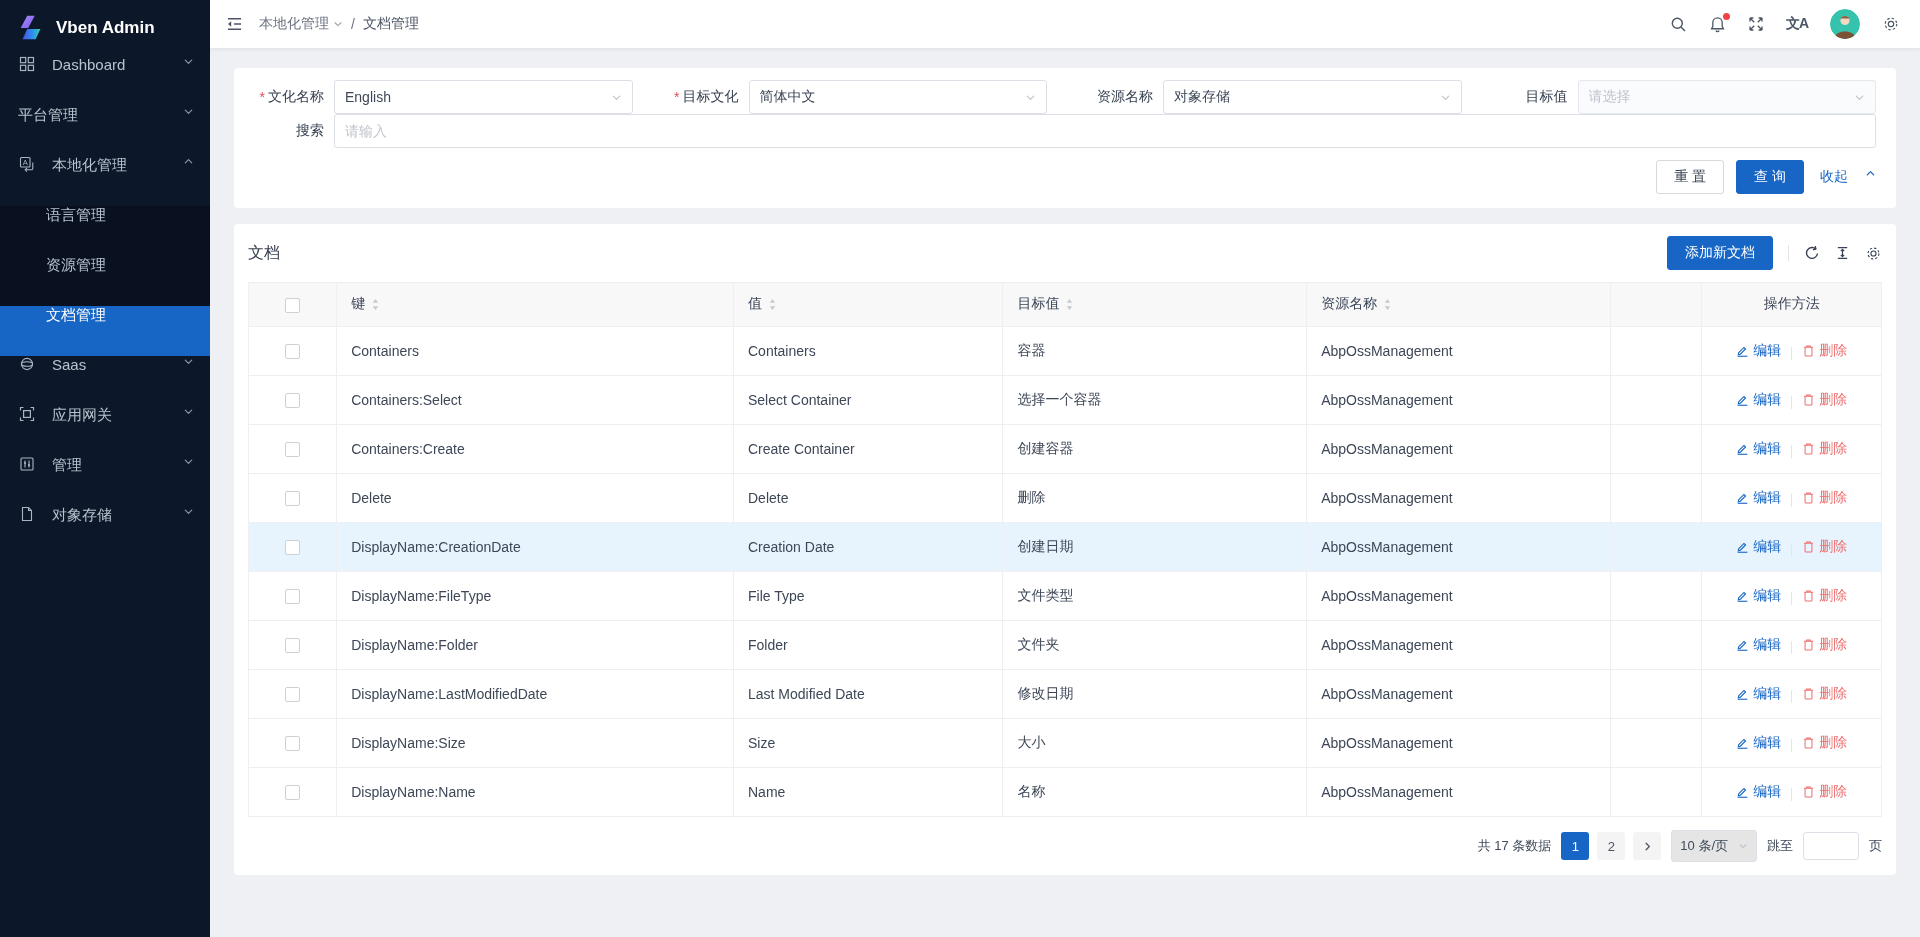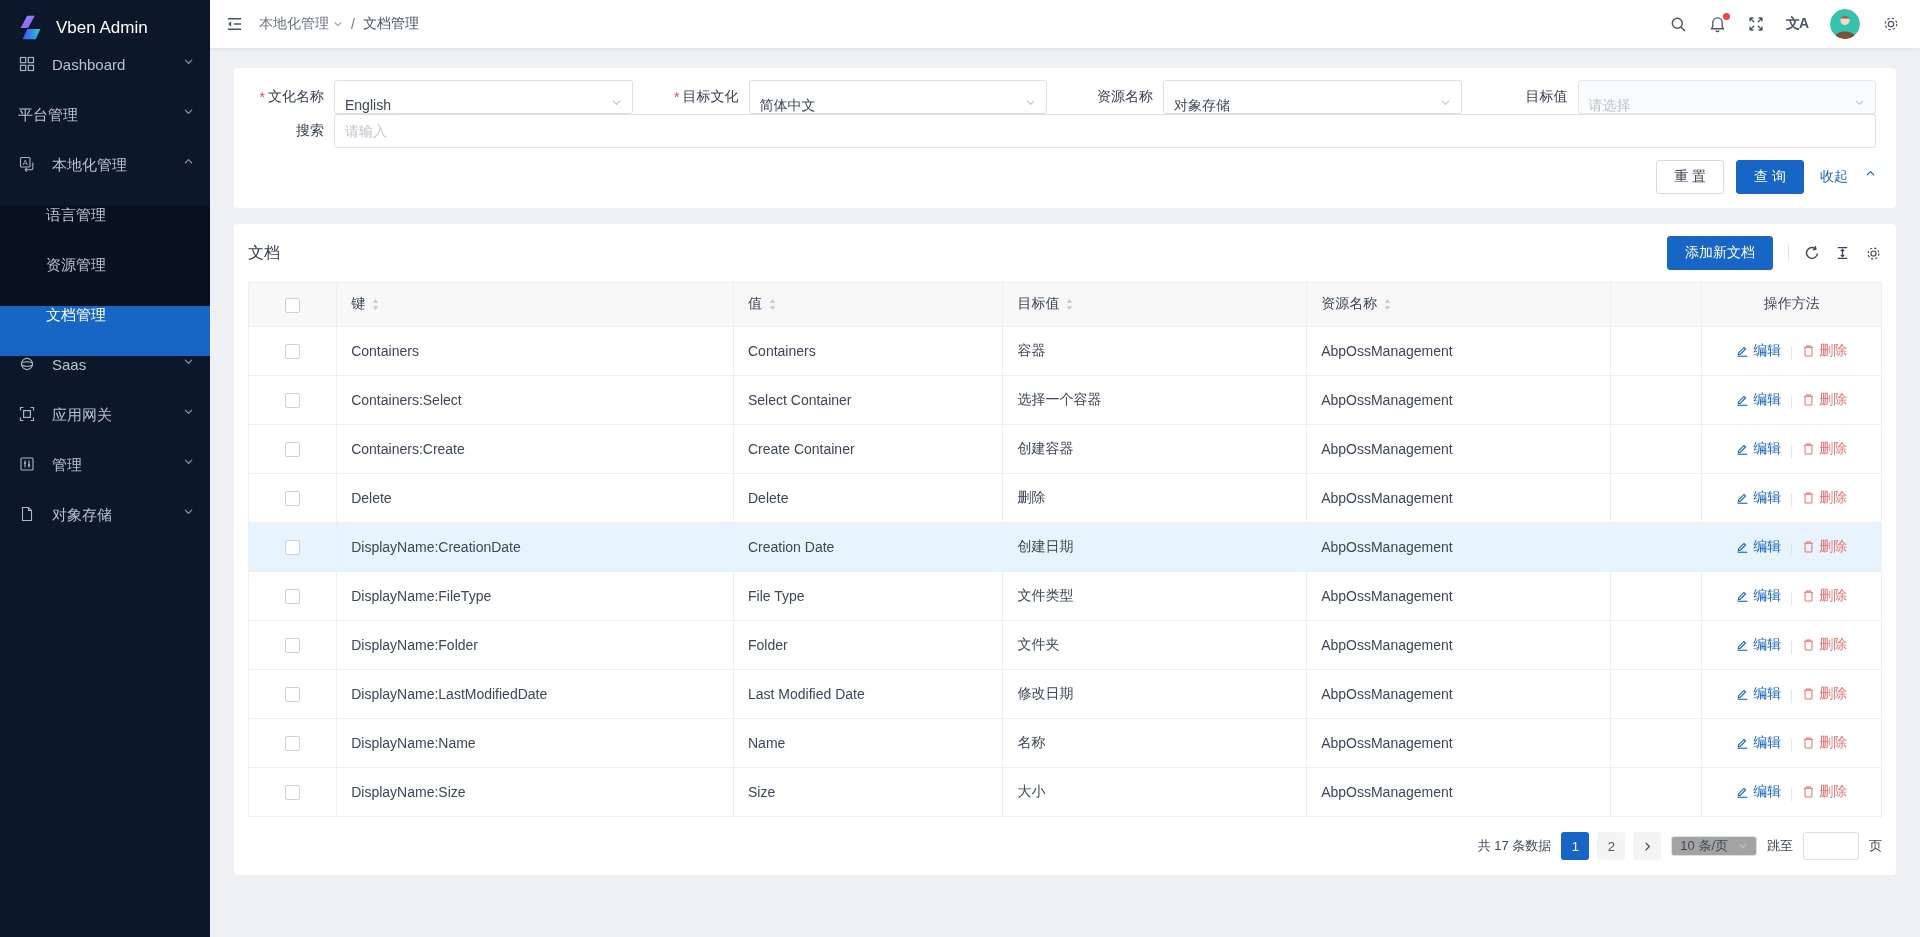--- a/index.html
+++ b/index.html
@@ -5,21 +5,21 @@
   :root{ --primary:#1765c5; --danger:#ed6f6f; }
   *{box-sizing:border-box}
   html,body{margin:0;padding:0}
   body{width:1920px;height:937px;overflow:hidden;background:#eef0f4;color:#3d4757;
        font-family:"Liberation Sans","DejaVu Sans",sans-serif;font-size:14px}
   .app{display:flex;width:100%;height:100%}
 
   
   .sidebar{width:210px;flex-shrink:0;background:#0c1829;display:flex;flex-direction:column}
   .logo{height:56px;display:flex;align-items:center;gap:10px;padding-left:16px;color:#fff;
-        font-size:17px;font-weight:normal;cursor:pointer}
+        font-size:17px;font-weight:bold;cursor:pointer}
   .menu{display:flex;flex-direction:column}
   .menu-item{height:50px;display:flex;align-items:flex-start;gap:16px;padding:0 16px 0 18px;
              color:#b9c2ce;font-size:15px;cursor:pointer;white-space:nowrap}
   .menu-item .mi-icon{display:flex;color:#a9b4c3;width:18px;justify-content:center}
   .menu-item .mi-chev{margin-left:auto;color:#8b97a6;display:flex}
   .submenu{background:#091120}
   .menu-item.sub{padding-left:46px}
   .menu-item.active{background:var(--primary);color:#fff}
 
   
@@ -40,21 +40,21 @@
   
   .content{flex:1;padding:20px 24px 0;overflow:hidden}
   .card{background:#fff;border-radius:4px}
   .filter-card{padding:12px 20px 14px}
   .filter-row{display:grid;grid-template-columns:repeat(4,1fr);column-gap:36px}
   .field{display:flex;align-items:center;gap:10px;min-width:0}
   .flabel{display:flex;justify-content:flex-end;align-items:center;gap:3px;min-width:70px;
           color:#374151;white-space:nowrap}
   .star{color:#e34d59}
   .select{flex:1;height:34px;border:1px solid #dcdfe6;border-radius:3px;background:#fff;
-          display:flex;align-items:flex-start;justify-content:space-between;padding:16px 10px;cursor:pointer;min-width:0}
+          display:flex;align-items:center;justify-content:space-between;padding:16px 10px;cursor:pointer;min-width:0}
   .select.disabled{background:#fafbfd;border-color:#e4e7ed}
   .sel-text{overflow:hidden;text-overflow:ellipsis;white-space:nowrap}
   .sel-text.ph{color:#c0c4cc}
   .sel-chev{color:#c0c4cc;display:flex;flex-shrink:0}
   .search-row{display:flex;align-items:center;gap:10px;}
   .search-input{flex:1;height:34px;border:1px solid #dcdfe6;border-radius:3px;padding:0 10px;
                 font:inherit;color:#374151;outline:none}
   .search-input::placeholder{color:#c0c4cc}
   .actions-row{display:flex;justify-content:flex-end;align-items:center;gap:12px;margin-top:12px}
   .btn{height:34px;padding:0 17px;border-radius:3px;border:1px solid #d9d9d9;background:#fff;
@@ -87,21 +87,21 @@
   .act-sep{display:inline-block;width:1px;height:13px;background:#e3e5e8;margin:0 10px;vertical-align:middle}
   .ai{display:flex}
 
   
   .pagination{height:58px;display:flex;align-items:center;justify-content:flex-end;gap:10px;
               color:#3f4a5a;font-size:13px}
   .pages{display:flex;align-items:center;gap:8px}
   .page-btn{min-width:28px;height:28px;border:none;border-radius:3px;background:#f4f4f5;color:#4b5563;
             font:inherit;display:flex;align-items:center;justify-content:center;cursor:pointer}
   .page-btn.active{background:var(--primary);color:#fff}
-  .size-select{height:20px;border:1px solid #dcdfe6;border-radius:3px;background:#a3a3a3;
+  .size-select{height:32px;border:1px solid #dcdfe6;border-radius:3px;background:#e5e5e5;
                display:flex;align-items:center;gap:10px;padding:0 8px;cursor:pointer}
   .jump-input{width:56px;height:28px;border:1px solid #dcdfe6;border-radius:3px;font:inherit;
               padding:0 6px;outline:none}
 </style>
 </head>
 <body>
 
 <div class="app">
 
   <aside class="sidebar">
@@ -573,41 +573,41 @@
                         <path d="M1.8 13.2h10.4"></path>
                       </svg>
                     </span>编辑</a><span class="act-sep"></span><a class="act del"><span class="ai">
                       <svg width="13" height="13" viewBox="0 0 14 14" fill="none" stroke="currentColor" stroke-width="1.1">
                         <path d="M2.2 3.5h9.6M5 3.5V2.1h4v1.4M3.3 3.5h7.4V12a1 1 0 0 1-1 1H4.3a1 1 0 0 1-1-1z"></path>
                       </svg>
                     </span>删除</a></td>
               </tr>
               <tr class="">
                 <td class="col-check"><span class="checkbox"></span></td>
+                <td>DisplayName:Size</td>
+                <td>Size</td>
+                <td>大小</td>
+                <td>AbpOssManagement</td>
+                <td></td>
+                <td class="col-actions"><a class="act edit"><span class="ai">
+                      <svg width="13" height="13" viewBox="0 0 14 14" fill="none" stroke="currentColor" stroke-width="1.2">
+                        <path d="m3 9.3 5.6-5.6 1.7 1.7L4.7 11l-2.2.5z"></path>
+                        <path d="M1.8 13.2h10.4"></path>
+                      </svg>
+                    </span>编辑</a><span class="act-sep"></span><a class="act del"><span class="ai">
+                      <svg width="13" height="13" viewBox="0 0 14 14" fill="none" stroke="currentColor" stroke-width="1.1">
+                        <path d="M2.2 3.5h9.6M5 3.5V2.1h4v1.4M3.3 3.5h7.4V12a1 1 0 0 1-1 1H4.3a1 1 0 0 1-1-1z"></path>
+                      </svg>
+                    </span>删除</a></td>
+              </tr>
+              <tr class="">
+                <td class="col-check"><span class="checkbox"></span></td>
                 <td>DisplayName:Name</td>
                 <td>Name</td>
                 <td>名称</td>
-                <td>AbpOssManagement</td>
-                <td></td>
-                <td class="col-actions"><a class="act edit"><span class="ai">
-                      <svg width="13" height="13" viewBox="0 0 14 14" fill="none" stroke="currentColor" stroke-width="1.2">
-                        <path d="m3 9.3 5.6-5.6 1.7 1.7L4.7 11l-2.2.5z"></path>
-                        <path d="M1.8 13.2h10.4"></path>
-                      </svg>
-                    </span>编辑</a><span class="act-sep"></span><a class="act del"><span class="ai">
-                      <svg width="13" height="13" viewBox="0 0 14 14" fill="none" stroke="currentColor" stroke-width="1.1">
-                        <path d="M2.2 3.5h9.6M5 3.5V2.1h4v1.4M3.3 3.5h7.4V12a1 1 0 0 1-1 1H4.3a1 1 0 0 1-1-1z"></path>
-                      </svg>
-                    </span>删除</a></td>
-              </tr>
-              <tr class="">
-                <td class="col-check"><span class="checkbox"></span></td>
-                <td>DisplayName:Size</td>
-                <td>Size</td>
-                <td>大小</td>
                 <td>AbpOssManagement</td>
                 <td></td>
                 <td class="col-actions"><a class="act edit"><span class="ai">
                       <svg width="13" height="13" viewBox="0 0 14 14" fill="none" stroke="currentColor" stroke-width="1.2">
                         <path d="m3 9.3 5.6-5.6 1.7 1.7L4.7 11l-2.2.5z"></path>
                         <path d="M1.8 13.2h10.4"></path>
                       </svg>
                     </span>编辑</a><span class="act-sep"></span><a class="act del"><span class="ai">
                       <svg width="13" height="13" viewBox="0 0 14 14" fill="none" stroke="currentColor" stroke-width="1.1">
                         <path d="M2.2 3.5h9.6M5 3.5V2.1h4v1.4M3.3 3.5h7.4V12a1 1 0 0 1-1 1H4.3a1 1 0 0 1-1-1z"></path>

